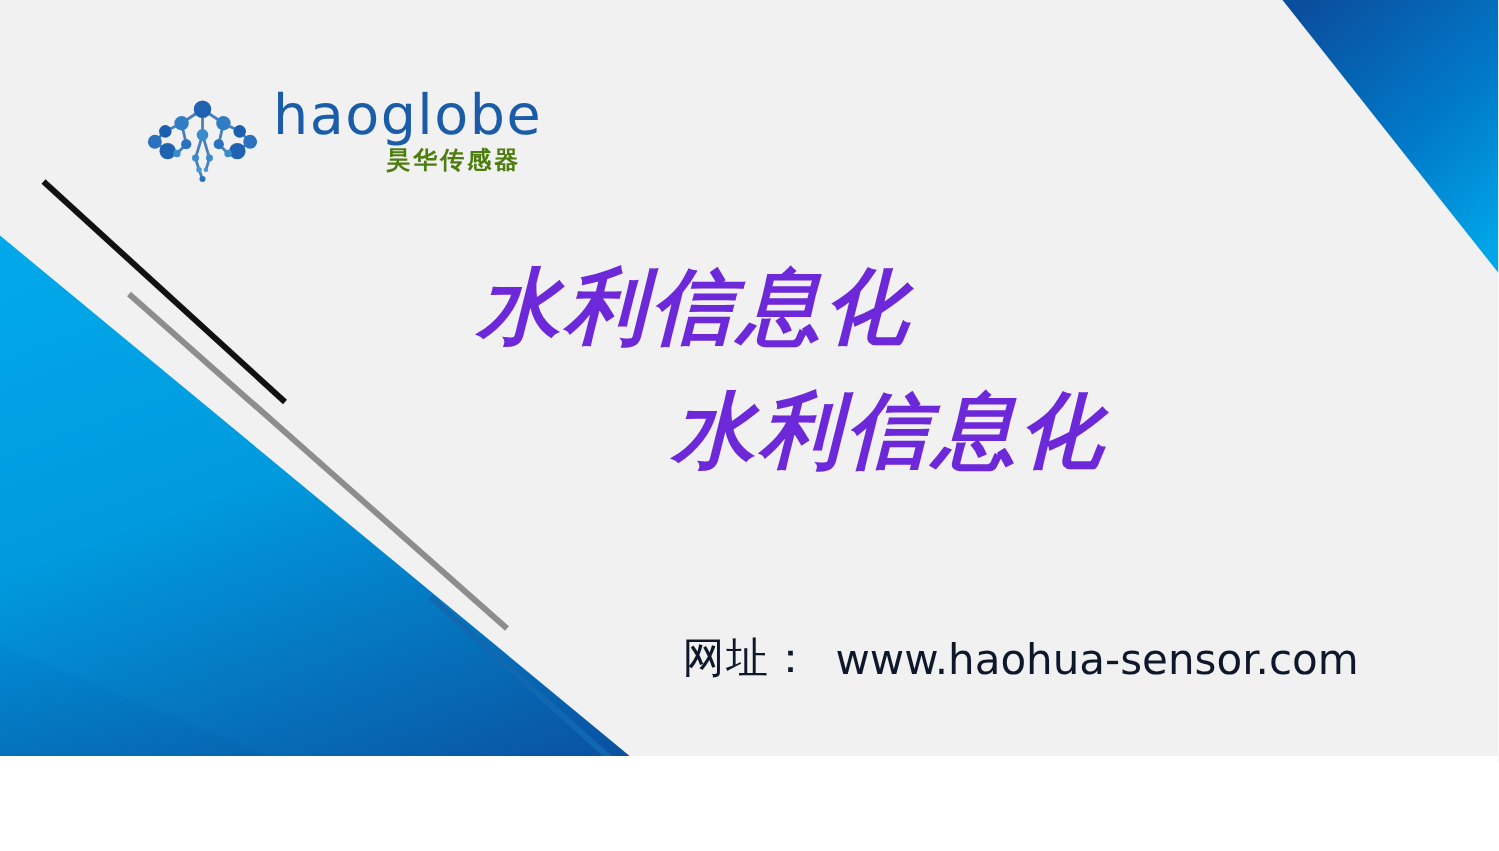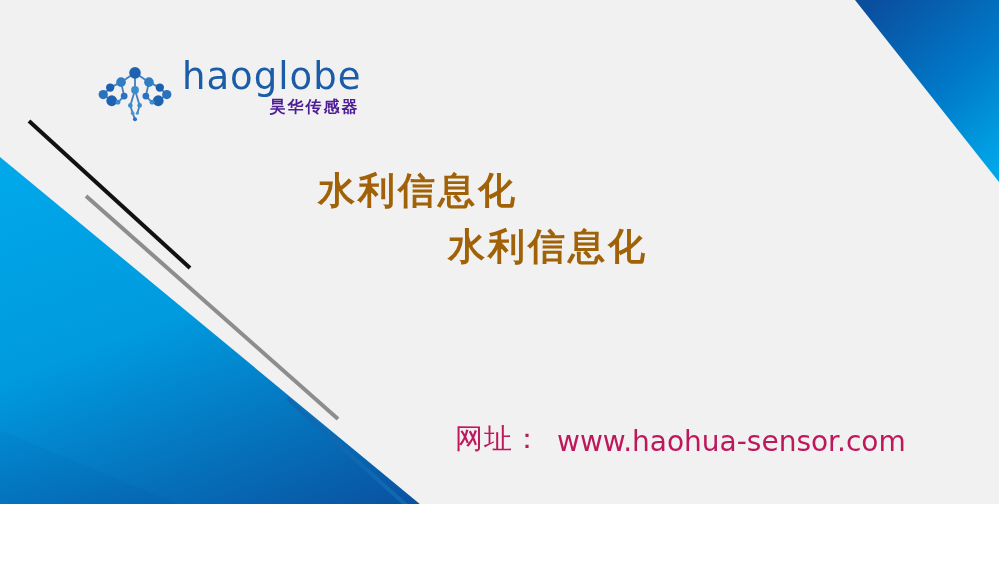--- a/index.html
+++ b/index.html
@@ -52,52 +52,53 @@
     font-weight: 400;
     letter-spacing: 1px;
     color: #1a5ca8;
     line-height: 1.02;
   }
   #logo-sub {
     font-family: "DejaVu Sans", sans-serif;
     font-size: 16px;
     font-weight: 700;
     letter-spacing: 2px;
-    color: #4c1d95;
+    color: #4d7c0f;
     margin-top: 3px;
-    margin-right: 2px;
+    margin-right: 14px;
   }
 
   
   #title-block {
     position: absolute;
     left: 300px;
     top: 163px;
     width: 620px;
   }
   .title-line {
     font-family: "DejaVu Sans", sans-serif;
-    font-size: 37px;
+    font-size: 55px;
     font-weight: 700;
-    color: #a16207;
+    color: #6d28d9;
     letter-spacing: 3px;
     line-height: 1.5;
     white-space: nowrap;
+    font-style: italic;
   }
   #title-line-1 { padding-left: 18px; }
   #title-line-2 { padding-left: 148px; }
 
   
   #url-block {
     position: absolute;
     left: 455px;
     top: 420px;
     display: flex;
-    align-items: flex-end;
-    color: #be185d;
+    align-items: center;
+    color: #0f172a;
     white-space: nowrap;
   }
   #url-label {
     font-family: "DejaVu Sans", sans-serif;
     font-size: 28px;
     letter-spacing: 1px;
   }
   #url-value {
     font-family: "DejaVu Sans", sans-serif;
     font-size: 28px;

